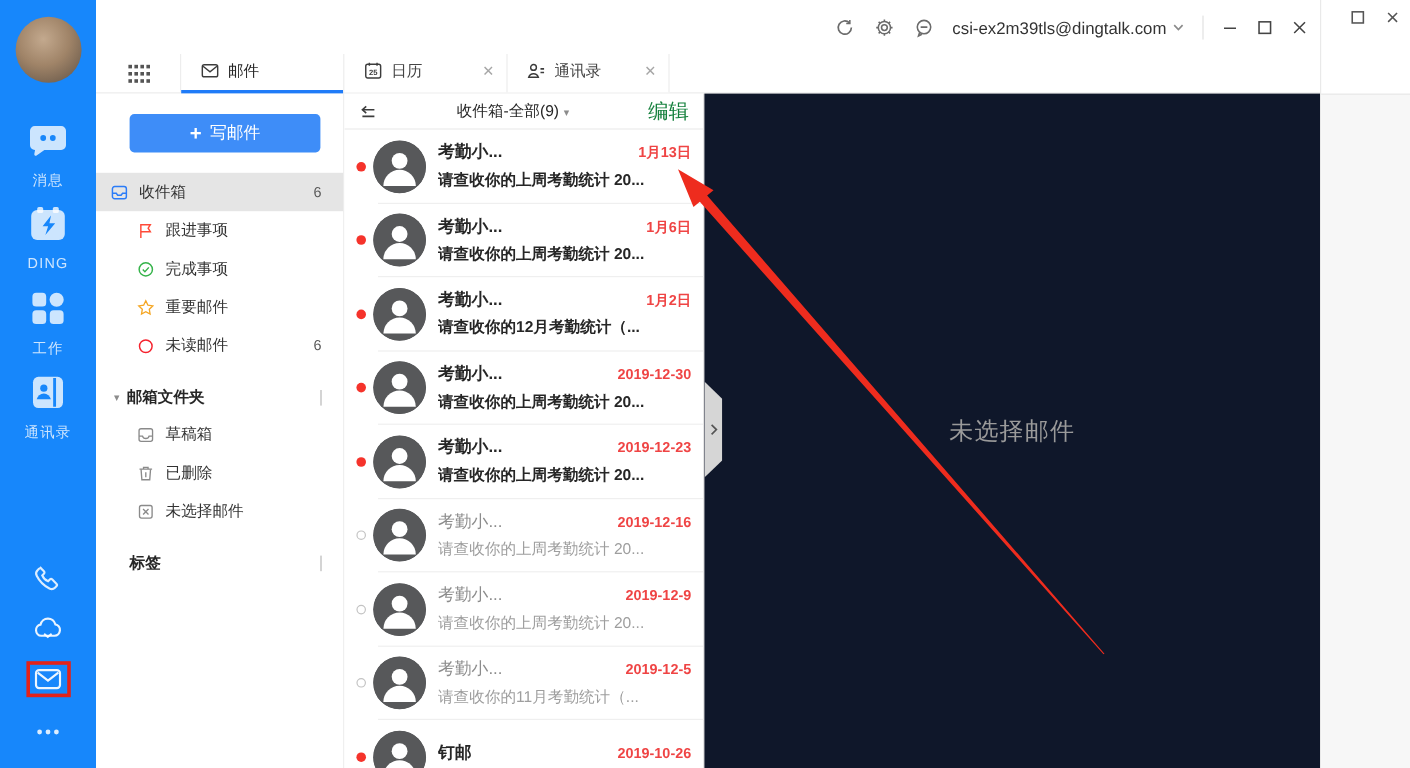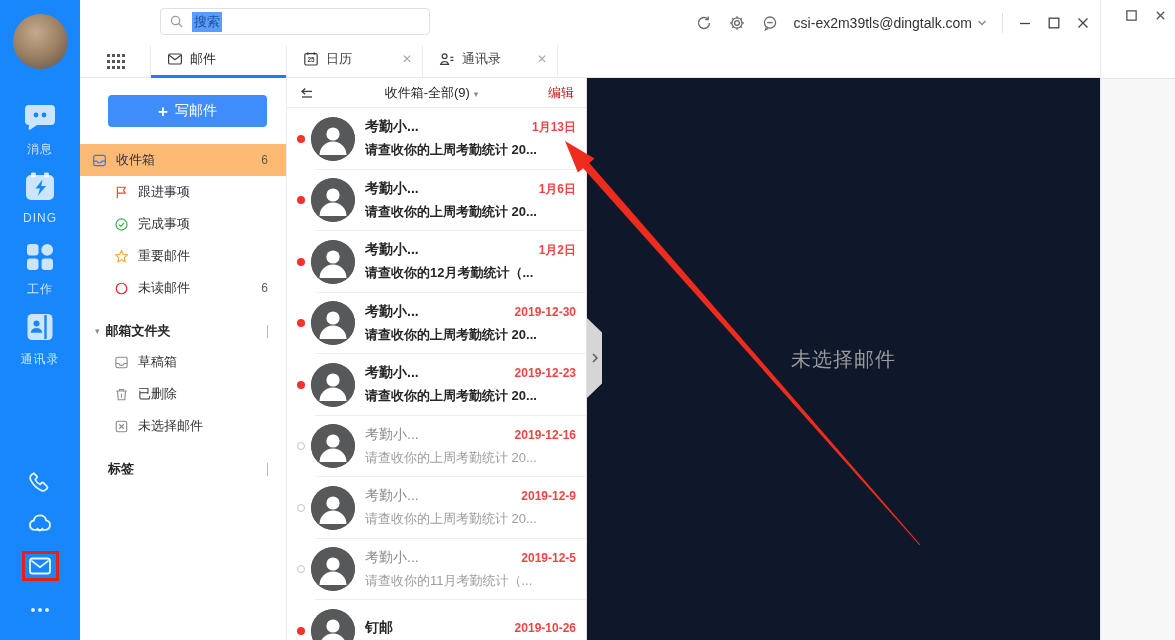--- a/index.html
+++ b/index.html
@@ -51,32 +51,32 @@
 
   
   #sidebar { position:absolute; left:80px; top:78px; width:207px; height:562px; background:#fff; border-right:1px solid #ececec; }
   #compose-btn { position:absolute; left:28px; top:17px; width:159px; height:32px; background:#3e8df8; color:#fff; border:none; border-radius:4px; font-size:14px; cursor:pointer; display:flex; align-items:center; justify-content:center; gap:7px; }
   #compose-btn .plus { font-size:17px; font-weight:bold; line-height:1; }
   #side-scroll { position:absolute; left:0; top:66px; width:100%; }
   .side-section { height:30px; display:flex; align-items:center; padding:0 18px 0 28px; font-size:13px; font-weight:bold; color:#262626; margin-top:8px; }
   .side-section .chev { font-size:9px; color:#8c8c8c; margin:0 6px 0 -13px; }
   .side-section .vbar { margin-left:auto; width:1px; height:13px; background:#b8b8b8; }
   .side-item { height:32px; display:flex; align-items:center; padding:0 18px 0 34px; font-size:13px; color:#333; cursor:pointer; }
-  .side-item.selected { background:#fdba74;padding-left:12px; }
+  .side-item.selected { background:#e5e5e5;padding-left:12px; }
   .side-item .si-icon { width:15px; height:15px; margin-right:9px; flex:0 0 auto; }
   .side-item .si-icon svg { width:15px; height:15px; display:block; }
   .side-item .si-count { margin-left:auto; font-size:12px; color:#595959; }
 
   
   #maillist { position:absolute; left:287px; top:78px; width:300px; height:562px; background:#fff; border-right:1px solid #e0e0e0; overflow:hidden; }
   #list-header { height:30px; display:flex; align-items:center; padding:0 12px; border-bottom:1px solid #ebebeb; }
   #list-header .lh-collapse svg { width:16px; height:16px; display:block; }
   #list-title { flex:1; text-align:center; font-size:13px; color:#262626; cursor:pointer; }
   #list-title .chev { font-size:9px; color:#8c8c8c; margin-left:4px; }
-  #edit-btn { font-size:13px; color:#b91c1c; cursor:pointer; }
+  #edit-btn { font-size:17px; color:#15803d; cursor:pointer; }
   .mail-row { height:61.5px; position:relative; display:flex; align-items:center; padding:0 10px 0 10px; cursor:pointer; }
   .mail-row::after { content:""; position:absolute; left:28px; right:0; bottom:0; border-bottom:1px solid #efefef; }
   .mr-dot { width:8px; height:8px; border-radius:50%; flex:0 0 auto; margin-right:6px; }
   .mr-dot.unread { background:#f5332b; }
   .mr-dot.read { background:#fff; border:1px solid #c3c3c3; }
   .mr-avatar { width:44px; height:44px; border-radius:50%; background:#57585a; flex:0 0 auto; margin-right:10px; position:relative; overflow:hidden; }
   .mr-avatar svg { width:44px; height:44px; display:block; }
   .mr-main { flex:1; min-width:0; }
   .mr-top { display:flex; align-items:baseline; }
   .mr-sender { font-size:14px; white-space:nowrap; overflow:hidden; }
@@ -110,27 +110,20 @@
           <path d="M3 3l8 8M11 3l-8 8" stroke="#555" stroke-width="1.4"></path>
         </svg></span>
   </div>
   <div class="bgw-line"></div>
   <div class="bgw-body"></div>
 </div>
 
 <div id="app">
 
   <div id="topbar">
-    <div id="search-box">
-      <svg viewBox="0 0 16 16" fill="none" stroke="#9b9b9b" stroke-width="1.4">
-        <circle cx="7" cy="7" r="4.4"></circle>
-          <path d="M10.4 10.4L14 14"></path>
-        </svg>
-      <span id="search-text">搜索</span>
-    </div>
     <div id="topbar-right">
       <span class="tb-icon">
         <svg viewBox="0 0 18 18" fill="none" stroke="#6b6b6b" stroke-width="1.4">
           <path d="M14.5 9a5.5 5.5 0 1 1-1.6-3.9"></path>
             <path d="M13.2 2.6v3h-3" stroke-width="1.3"></path>
           </svg>
         </span>
       <span class="tb-icon">
         <svg viewBox="0 0 18 18" fill="none" stroke="#6b6b6b" stroke-width="1.3">
           <circle cx="9" cy="9" r="2.4"></circle>

